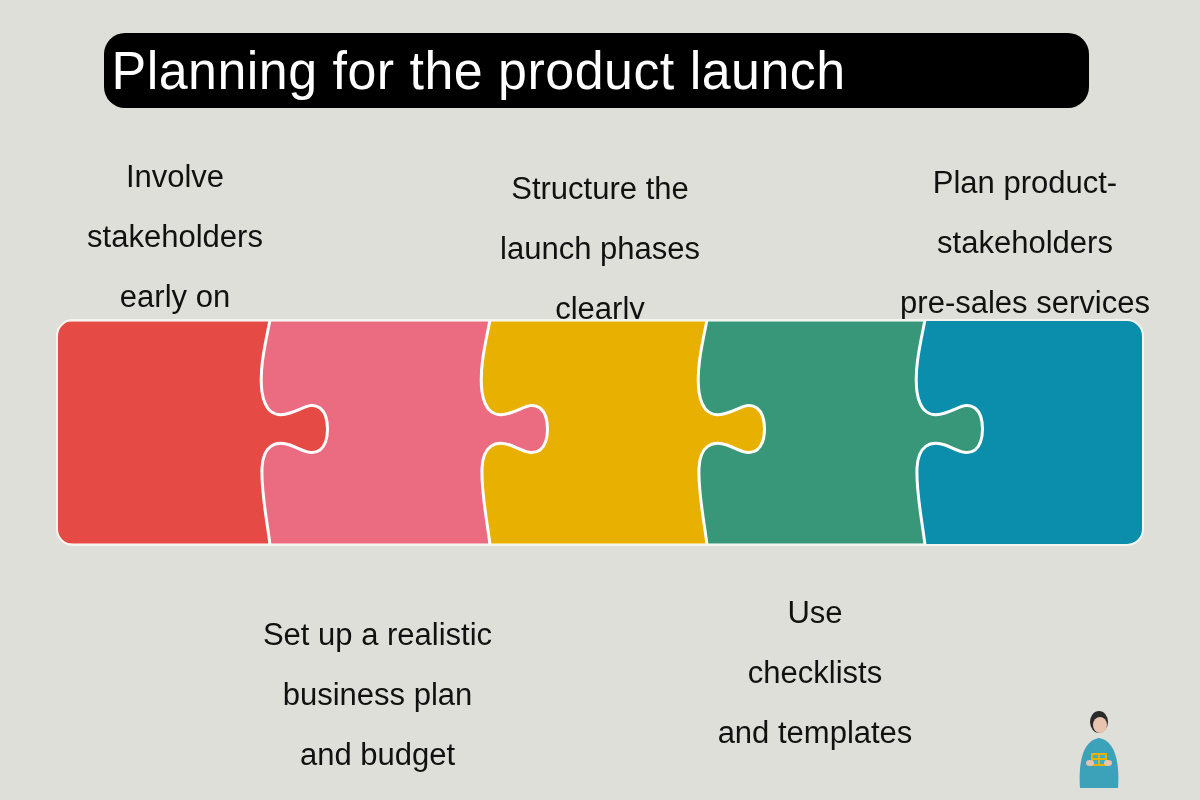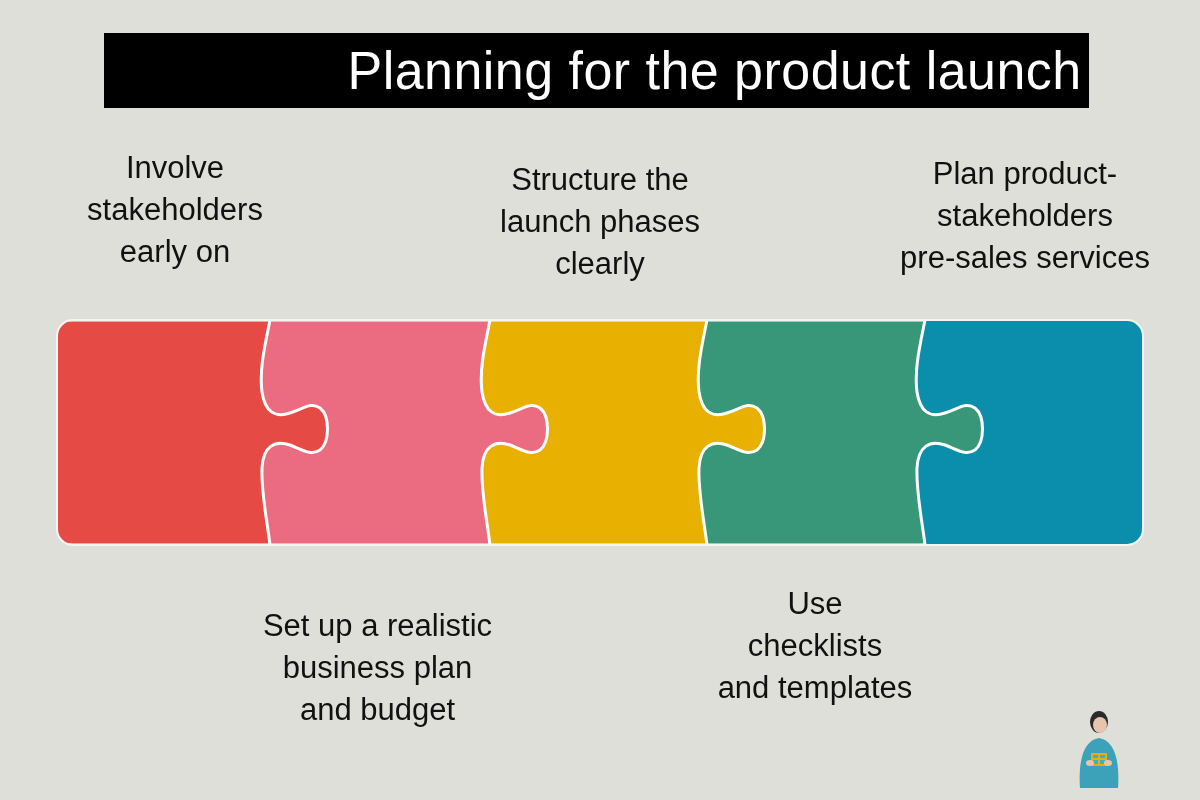--- a/index.html
+++ b/index.html
@@ -4,28 +4,28 @@
 <style>
   html, body { margin:0; padding:0; }
   body {
     width:1200px; height:800px; position:relative; overflow:hidden;
     background:#dfdfda;
     font-family:"Liberation Sans", sans-serif;
     color:#111;
   }
   .title-bar {
     position:absolute; left:104px; top:33px; width:985px; height:75px;
-    background:#000; display:flex; align-items:center; justify-content:flex-end;
+    background:#000; display:flex; align-items:center; justify-content:flex-start;border-radius:21px;
   }
   .title-text {
     color:#fff; font-size:53px; letter-spacing:0.5px; line-height:1;
     transform:scaleX(0.98);
   }
   .label {
-    position:absolute; text-align:center; font-size:31px; line-height:42px;
+    position:absolute; text-align:center; font-size:31px; line-height:60px;
     color:#111; white-space:pre-line;
   }
   #lbl-1 { left:60px; top:147px; width:230px; }
   #lbl-2 { left:420px; top:159px; width:360px; }
   #lbl-3 { left:880px; top:153px; width:290px; }
   #lbl-4 { left:225px; top:585px; width:305px;margin-top:20px; }
   #lbl-5 { left:640px; top:583px; width:350px; }
   .puzzle { position:absolute; left:0; top:0; }
   .mascot { position:absolute; left:1068px; top:700px; width:62px; height:92px; }
 </style>

